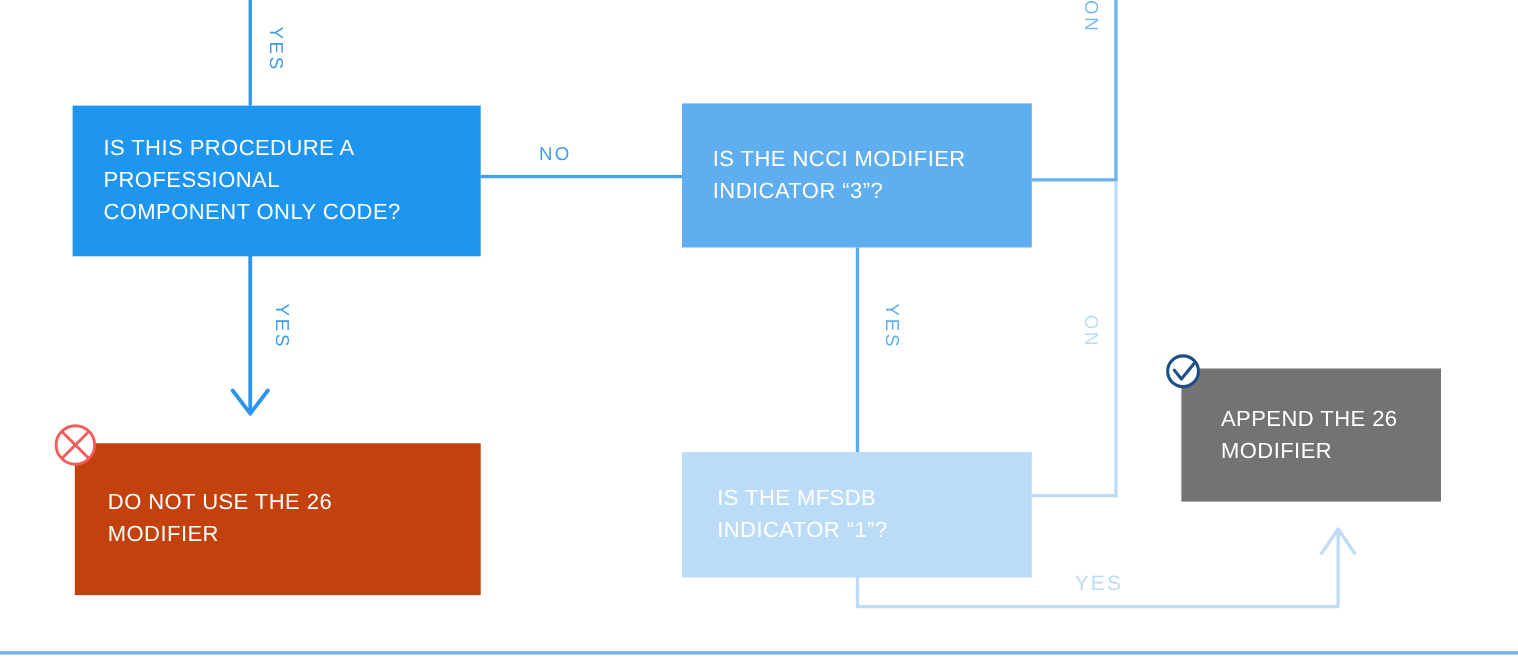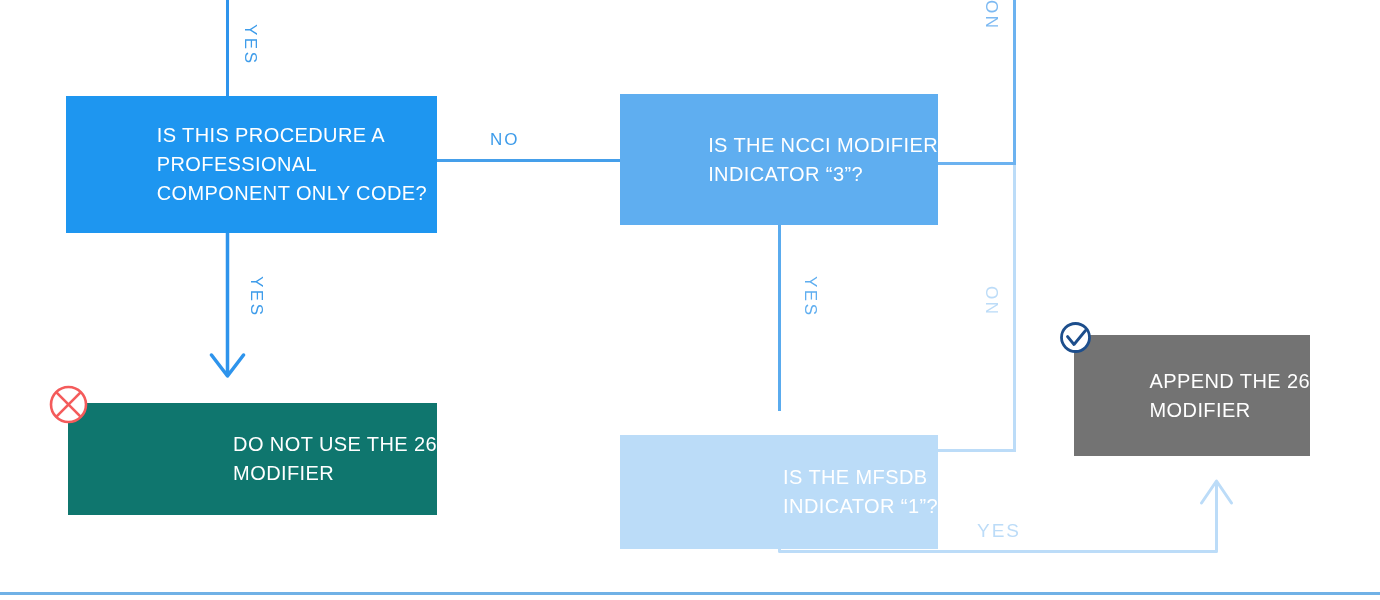--- a/index.html
+++ b/index.html
@@ -7,27 +7,27 @@
   body {
     width:1380px; height:600px; overflow:hidden; background:#ffffff;
     font-family:"Liberation Sans", sans-serif;
   }
   * { box-sizing:border-box; }
   .canvas { position:relative; width:1380px; height:600px; }
 
   
   .node {
     position:absolute; display:flex; align-items:center;
-    color:#ffffff; font-size:20px; line-height:29px; letter-spacing:0.4px;justify-content:flex-end;
+    color:#ffffff; font-size:20px; line-height:29px; letter-spacing:0.4px;
   }
   .node .txt { white-space:pre-line; }
   #node-q1     { left:66px;   top:96px;  width:371px; height:137px; background:#1E96F0; padding-left:28px; padding-right:10px; }
   #node-ncci   { left:620px;  top:94px;  width:318px; height:131px; background:#5FAEF0; padding-left:28px; }
-  #node-mfsdb  { left:620px;  top:435px; width:318px; height:114px; background:#BBDCF8; padding-left:32px; }
-  #node-donot  { left:68px;   top:403px; width:369px; height:112px; background:#0f766e; padding-left:30px; }
+  #node-mfsdb  { left:620px;  top:411px; width:318px; height:114px; background:#BBDCF8; padding-left:32px; }
+  #node-donot  { left:68px;   top:403px; width:369px; height:138px; background:#c2410c; padding-left:30px; }
   #node-append { left:1074px; top:335px; width:236px; height:121px; background:#737373; padding-left:36px; }
 
   
   .edge { position:absolute; }
   #edge-top-in      { left:226px;  top:0;     width:3px;   height:96px;  background:#2E94EC; }
   #edge-no-h        { left:437px;  top:159px; width:183px; height:3px;   background:#459FEA; }
   #edge-ncci-yes    { left:778px;  top:225px; width:3px;   height:186px; background:#5AABEE; }
   #edge-ncci-no-v   { left:1013px; top:0;     width:3px;   height:165px; background:#6CB2F0; }
   #edge-ncci-no-h   { left:938px;  top:162px; width:78px;  height:3px;   background:#6CB2F0; }
   #edge-mfsdb-no-v  { left:1013px; top:165px; width:3px;   height:287px; background:#BCDCF8; }

